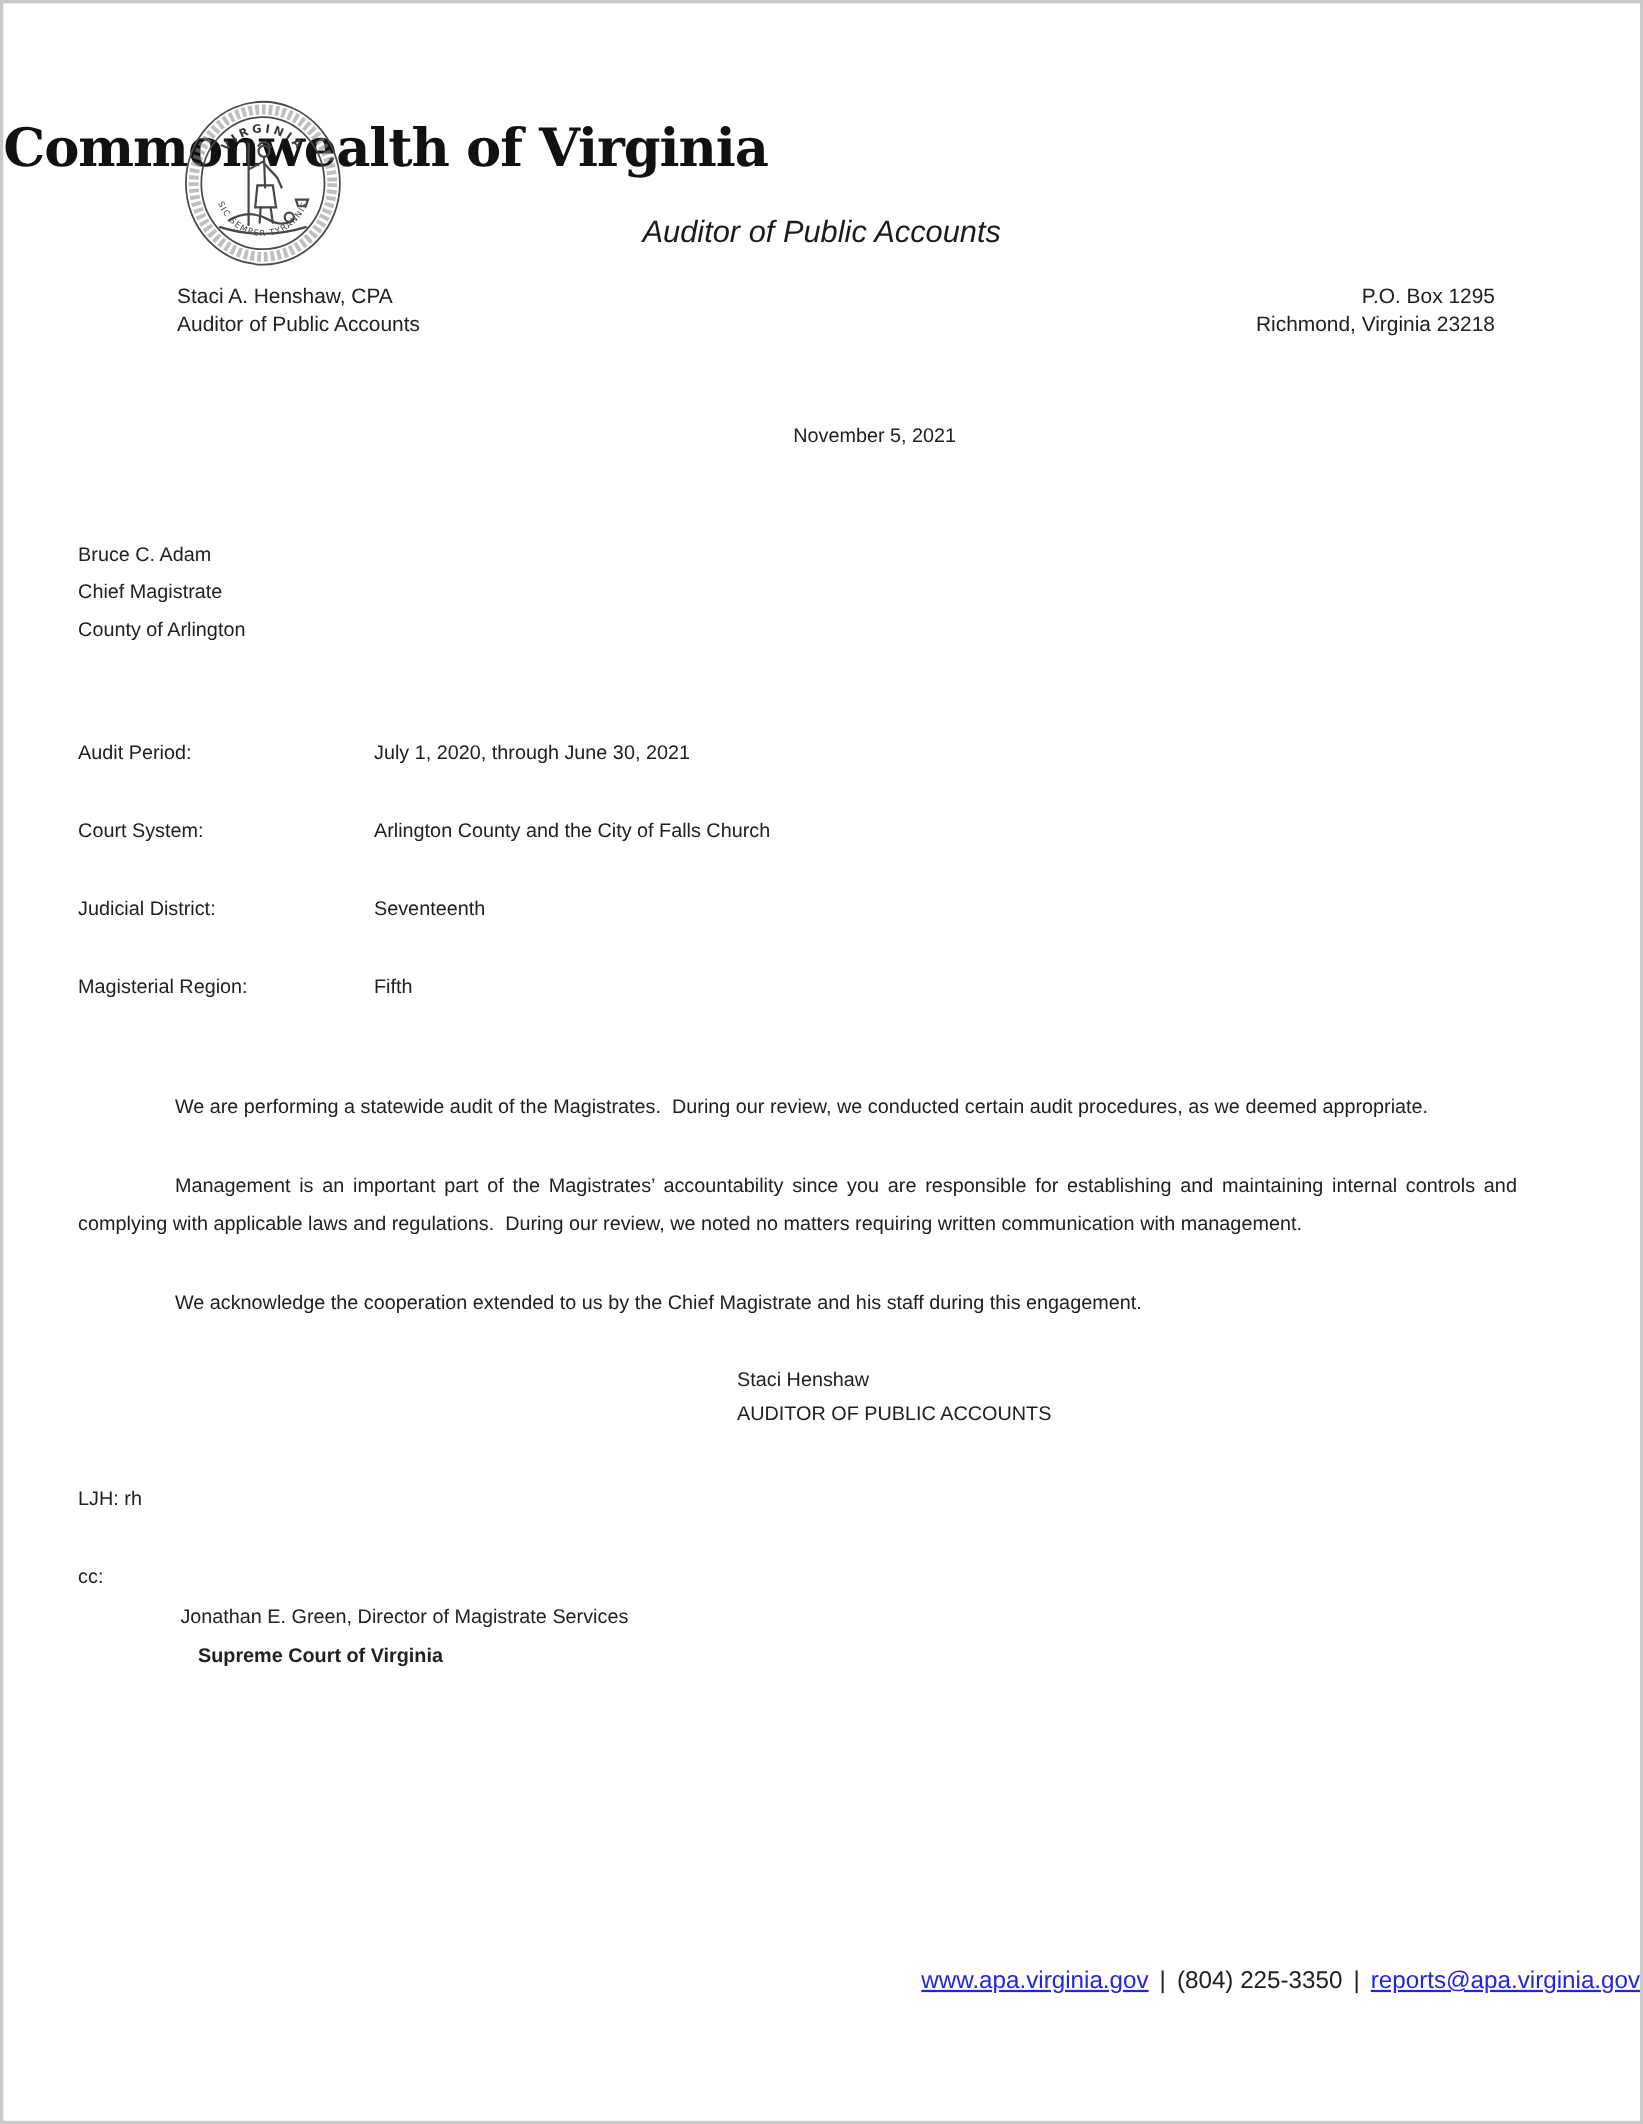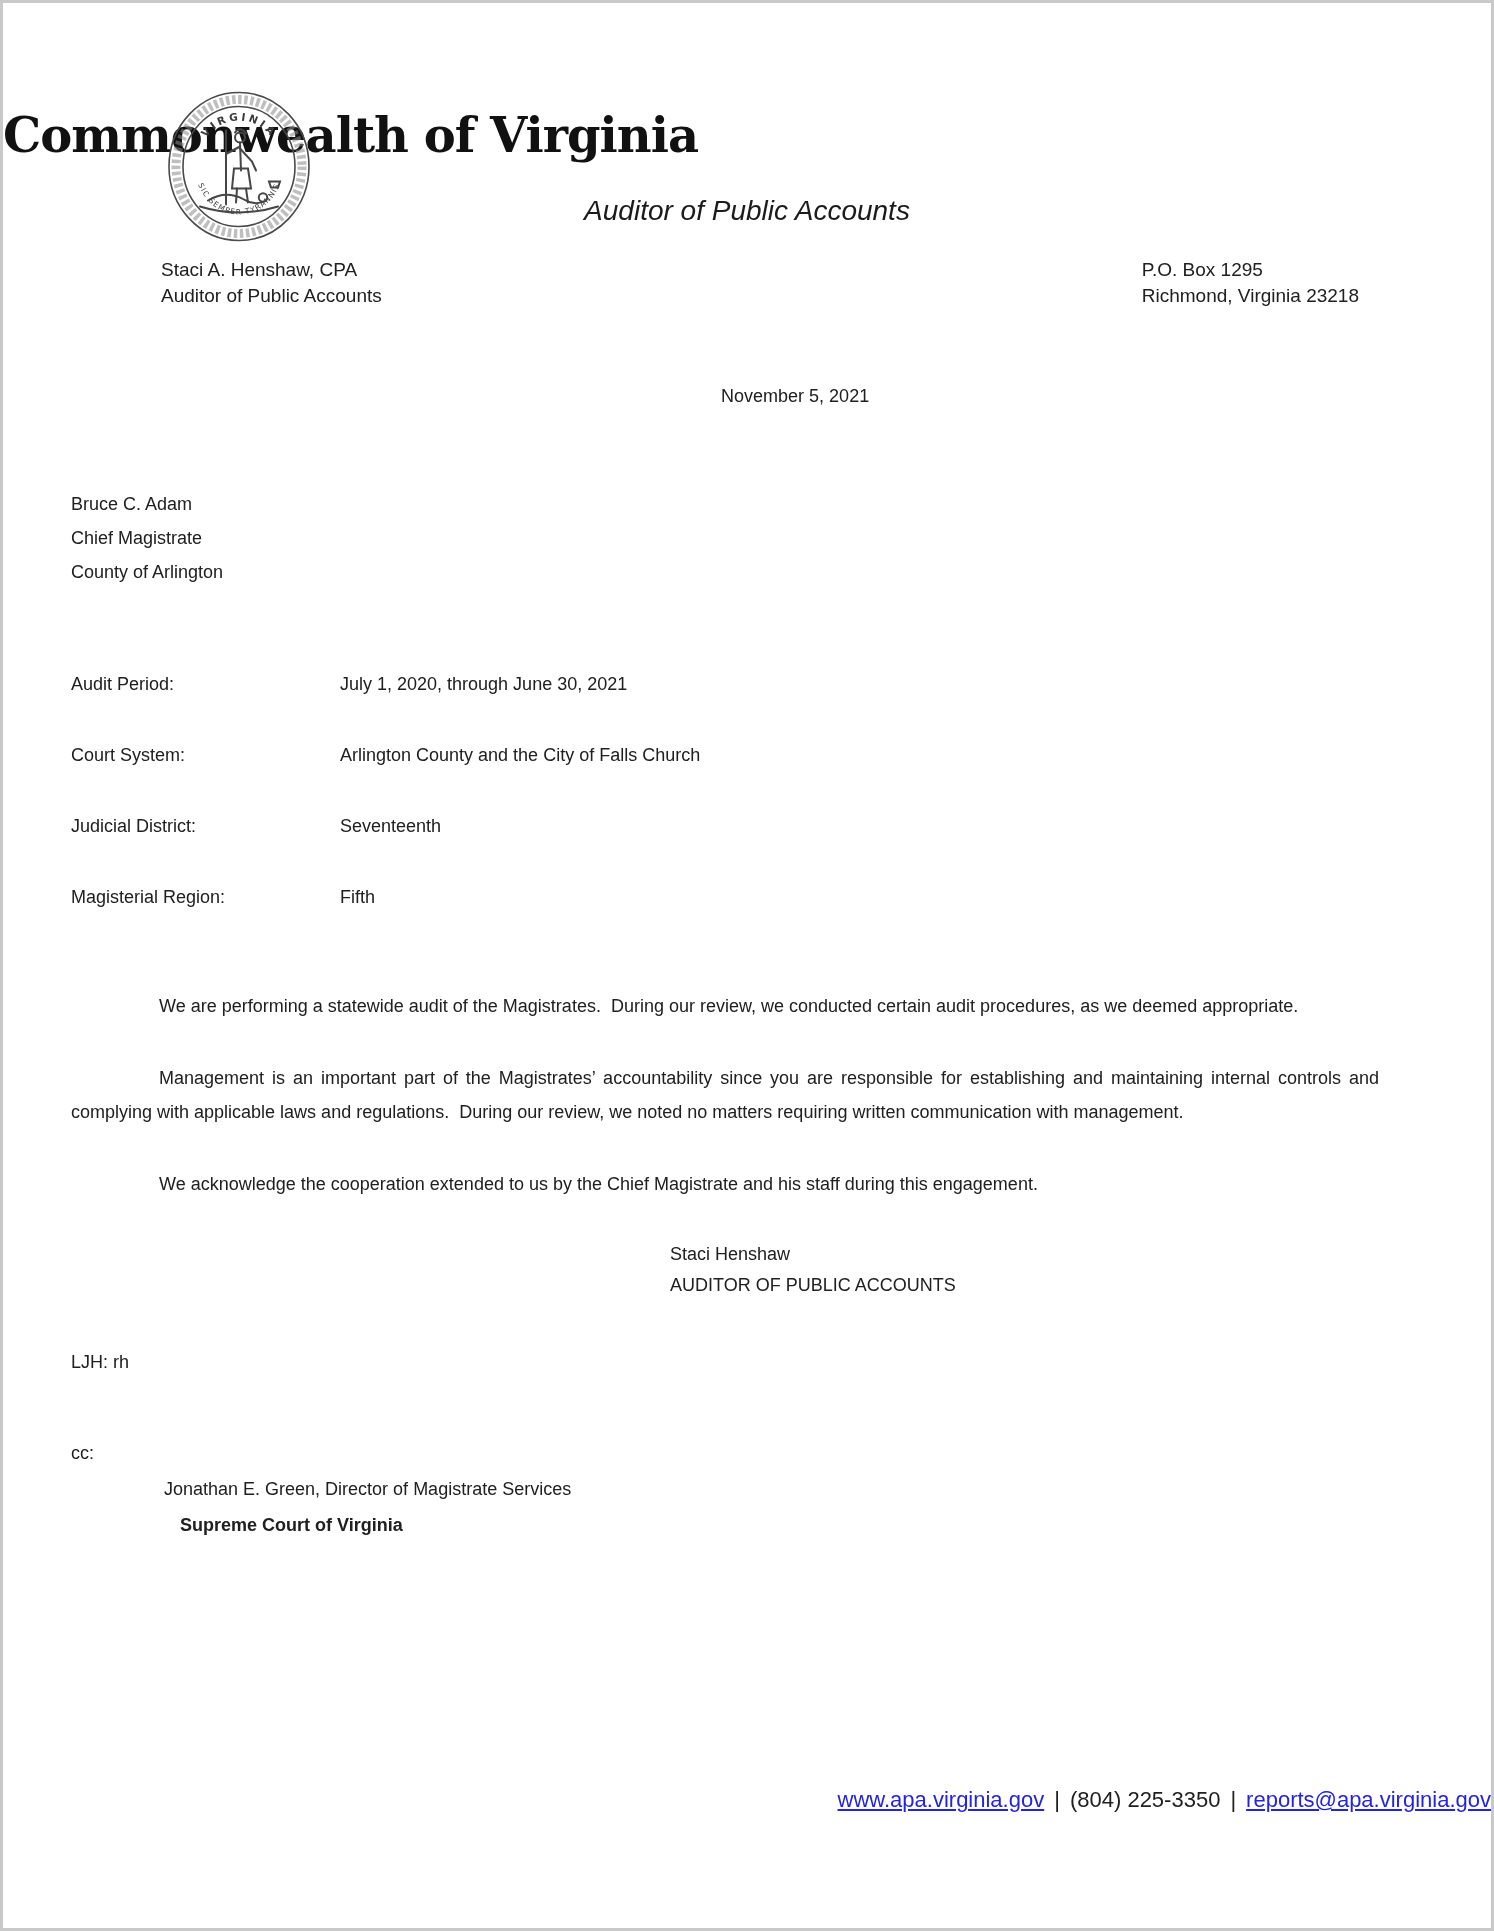--- a/index.html
+++ b/index.html
@@ -33,39 +33,39 @@
     color:#1b1b1b;
   }
   .contacts{
     display:flex;
     justify-content:space-between;
     padding:0 132px 0 158px;
     margin-top:30px;
     font-size:19px;
     line-height:26px;
   }
-  .contact-right{text-align:left;}
+  .contact-right{text-align:right;}
   
   .body{padding:0 112px 0 68px;font-size:18px;}
   .date{margin:70px 0 0 49.7%;line-height:34px;}
   .recipient{margin-top:74px;line-height:34px;}
   .details{margin-top:78px;}
   .detail-row{display:flex;line-height:35px;margin-top:36px;}
   .detail-label{width:269px;flex:0 0 269px;}
   .paragraphs{margin-top:74px;}
   .para{
     margin:0 0 38px 0;
     text-align:justify;
     text-indent:88px;
     line-height:34px;
     white-space:pre-wrap;
   }
   .signature{margin:28px 0 0 45.8%;line-height:31px;}
   .reference{margin-top:44px;line-height:34px;}
-  .cc{margin-top:56px;}
+  .cc{margin-top:36px;}
   .cc-row{display:flex;line-height:36px;}
   .cc-label{width:93px;flex:0 0 93px;}
   .cc-extra-indent{padding-left:16px;font-weight:bold;}
   
   .footer{
     position:absolute;
     left:0;right:0;top:1782px;
     text-align:right;
     font-size:22px;
     line-height:30px;

